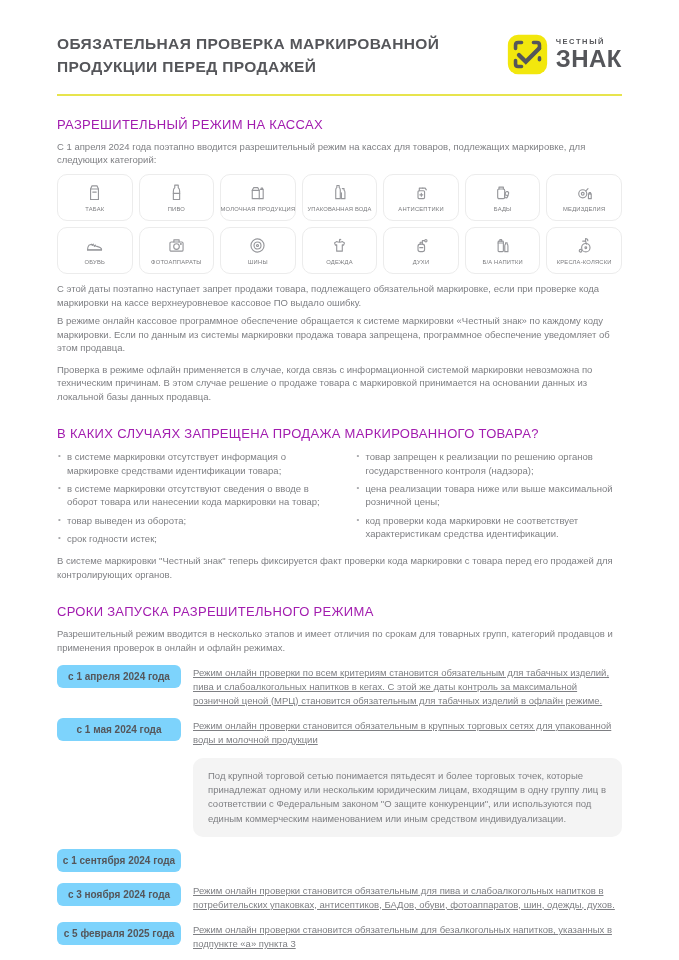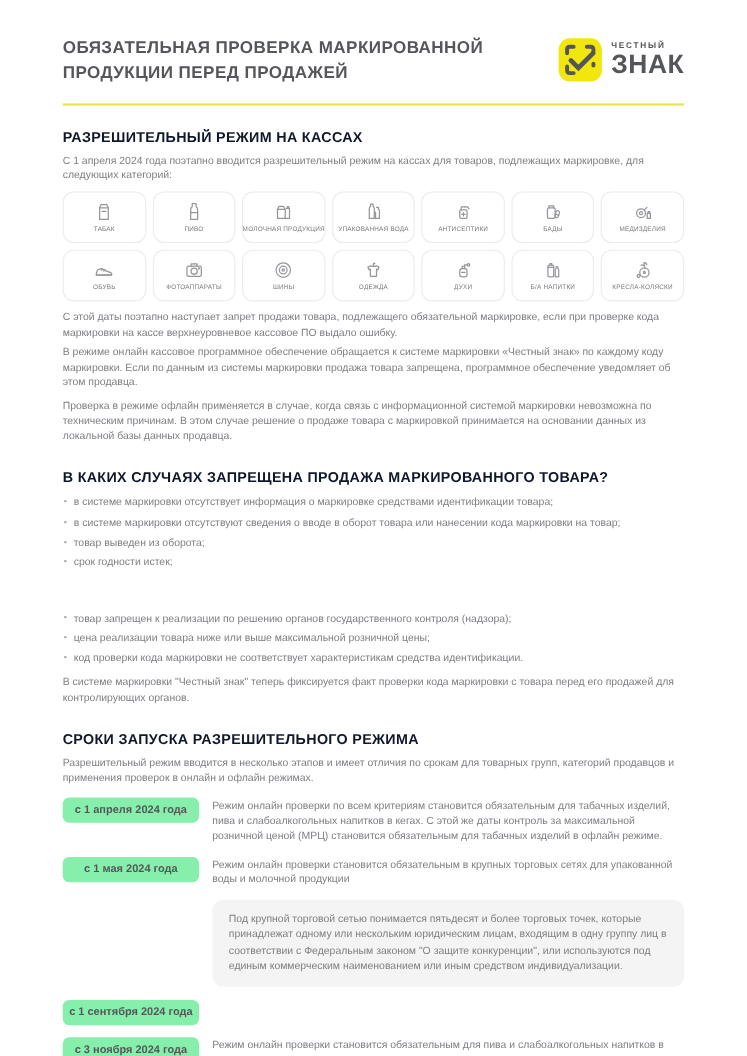--- a/index.html
+++ b/index.html
@@ -11,42 +11,42 @@
   .title{font-size:15.5px;font-weight:700;color:#55565A;line-height:1.5;letter-spacing:.4px;}
   .brand{display:flex;align-items:center;gap:8px;margin-top:2px;justify-content:space-between;}
   .brand-icon{width:41px;height:41px;display:block;}
   .brand-text{line-height:1;}
   .brand-line1{font-size:7.5px;font-weight:700;letter-spacing:1.6px;color:#55565A;}
   .brand-line2{font-size:24px;font-weight:800;letter-spacing:.5px;color:#55565A;margin-top:2px;}
 
   .divider{height:2px;background:#E7E44E;margin-top:15px;}
 
   
-  .h-sec{font-size:13px;font-weight:700;color:#0f172a;letter-spacing:.3px;margin-top:21px;}
+  .h-sec{font-size:13px;font-weight:400;color:#a21caf;letter-spacing:.3px;margin-top:21px;}
   .para{font-size:9.5px;line-height:1.42;margin-top:8px;}
   .para-bold{font-size:9.5px;font-weight:700;color:#66676B;margin-top:7px;}
 
   
   .grid{display:grid;grid-template-columns:repeat(7,1fr);gap:6px;margin-top:8px;}
   .card{border:1px solid #ECECEC;border-radius:10px;height:47px;display:flex;flex-direction:column;align-items:center;justify-content:center;gap:3px;padding:4px 2px 5px;overflow:hidden;background:#fff;box-sizing:border-box;}
   .cicon{width:21px;height:21px;flex:0 0 auto;}
   .cicon path,.cicon rect,.cicon circle,.cicon line{fill:none;stroke:#96979B;stroke-width:1.3;stroke-linecap:round;stroke-linejoin:round;}
   .clabel{font-size:5.8px;letter-spacing:.2px;color:#7B7C7F;white-space:nowrap;flex:0 0 auto;}
 
   
-  .cols{display:flex;gap:32px;margin-top:9px;flex-direction:column;}
+  .cols{display:flex;gap:32px;margin-top:9px;}
   .col{flex:1;margin:0;padding:0;list-style:none;}
   .col li{position:relative;padding-left:10px;font-size:9.5px;line-height:1.4;margin-bottom:5px;}
   .col li::before{content:"•";position:absolute;left:1px;top:0;color:#A6A7AA;font-size:8px;}
 
   
   .timeline{margin-top:11px;}
   .trow{display:flex;gap:12px;margin-bottom:11px;}
-  .badge{flex:0 0 124px;box-sizing:border-box;background:#86efac;border-radius:6px;padding:6px 2px;font-size:10px;font-weight:700;color:#55565A;text-align:center;align-self:flex-start;}
-  .ttext{flex:1;font-size:9.5px;line-height:1.45;padding-top:1px;}
+  .badge{flex:0 0 124px;box-sizing:border-box;background:#7dd3fc;border-radius:6px;padding:6px 2px;font-size:10px;font-weight:700;color:#55565A;text-align:center;align-self:flex-start;}
+  .ttext{flex:1;font-size:9.5px;line-height:1.45;padding-top:1px;text-decoration:underline;}
   .note{margin:1px 0 12px 136px;background:#F4F4F4;border-radius:10px;padding:11px 15px;font-size:9.5px;line-height:1.5;}
 </style>
 </head>
 <body>
 
 <div class="page">
 
   <div class="header">
     <div class="title">
       <div>ОБЯЗАТЕЛЬНАЯ ПРОВЕРКА МАРКИРОВАННОЙ</div>

